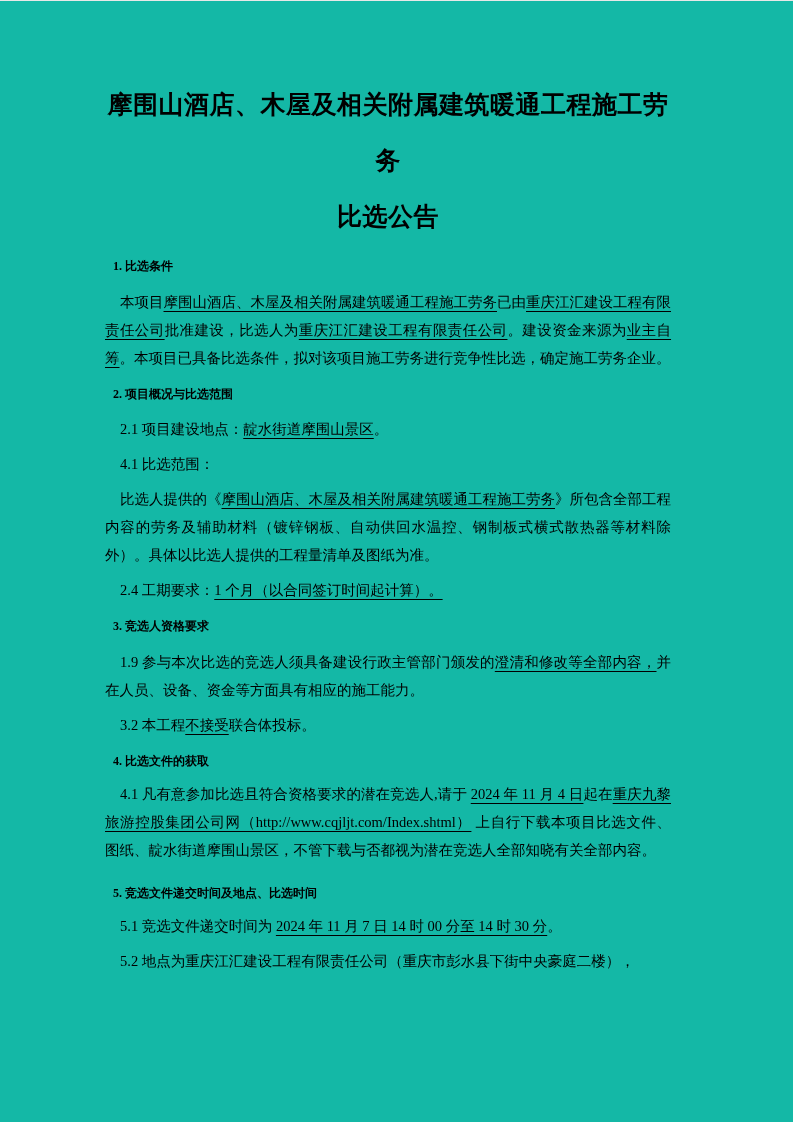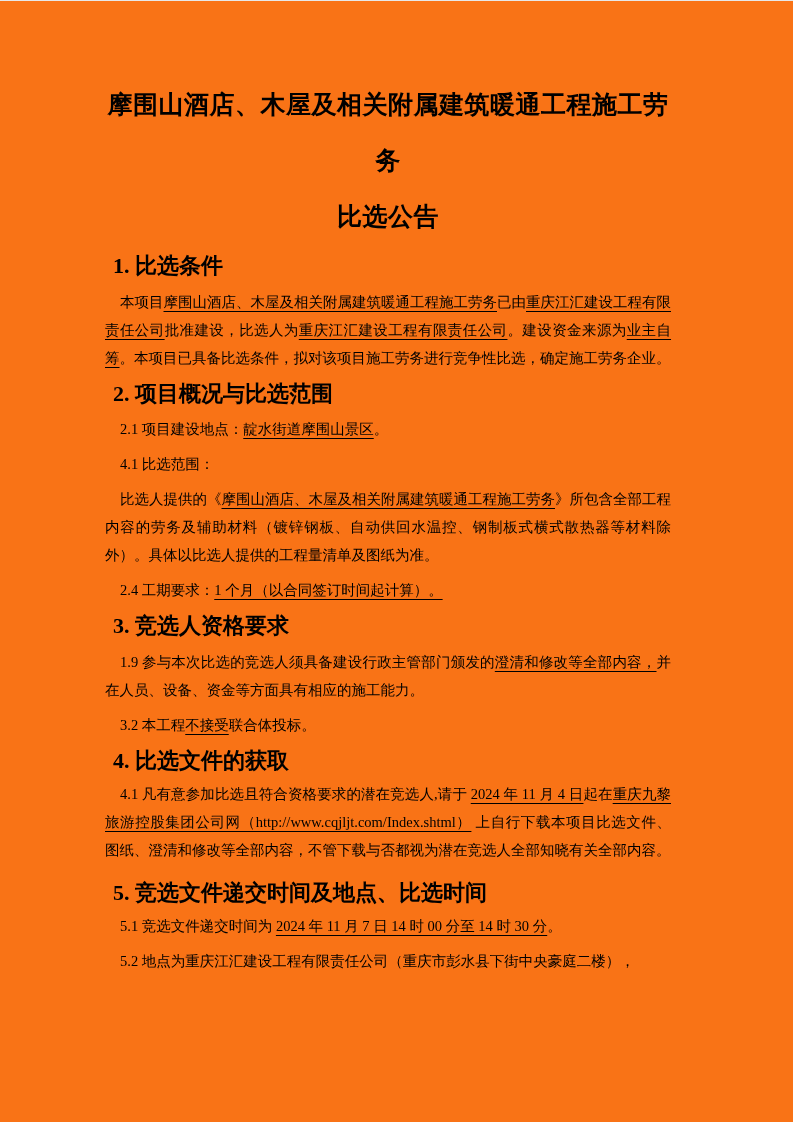--- a/index.html
+++ b/index.html
@@ -4,42 +4,42 @@
 <style>
   html, body {
     margin: 0;
     padding: 0;
     background: #ffffff;
   }
   .page {
     position: relative;
     width: 793px;
     height: 1122px;
-    background: #f97316;
+    background: #14b8a6;
     overflow: hidden;
     font-family: "Liberation Serif", "DejaVu Serif", serif;
     color: #000000;
     box-sizing: border-box;
     border-top: 1px solid #e8e8e8;
   }
   .content {
     margin: 0 98px;
     width: 580px;
   }
   .doc-title {
     margin-top: 76px;
     margin-bottom: 6px;
     font-size: 25px;
     font-weight: bold;
     text-align: center;
     line-height: 56px;
     letter-spacing: 0.5px;
   }
   .h {
-    font-size: 22px;
+    font-size: 12px;
     font-weight: bold;
     line-height: 30px;
     text-indent: 15px;
     margin: 0;
   }
   .para {
     font-size: 14.5px;
     line-height: 28px;
     text-indent: 15px;
     text-align: justify;
@@ -81,21 +81,21 @@
     <p class="para"><span>2.4 工期要求：</span><span class="u">1 个月（以合同签订时间起计算）。</span></p>
 
     <div class="h gap-s">3. 竞选人资格要求</div>
 
     <p class="para"><span>1.9 参与本次比选的竞选人须具备建设行政主管部门颁发的</span><span class="u">澄清和修改等全部内容，</span><span>并在人员、设备、资金等方面具有相应的施工能力。</span></p>
 
     <p class="para"><span>3.2 本工程</span><span class="u">不接受</span><span>联合体投标。</span></p>
 
     <div class="h gap-s">4. 比选文件的获取</div>
 
-    <p class="para gap-xs"><span>4.1 凡有意参加比选且符合资格要求的潜在竞选人,请于 </span><span class="u">2024 年 11 月 4  日</span><span>起在</span><span class="u">重庆九黎旅游控股集团公司网（http://www.cqjljt.com/Index.shtml）</span><span> 上自行下载本项目比选文件、图纸、澄清和修改等全部内容，不管下载与否都视为潜在竞选人全部知晓有关全部内容。</span></p>
+    <p class="para gap-xs"><span>4.1 凡有意参加比选且符合资格要求的潜在竞选人,请于 </span><span class="u">2024 年 11 月 4  日</span><span>起在</span><span class="u">重庆九黎旅游控股集团公司网（http://www.cqjljt.com/Index.shtml）</span><span> 上自行下载本项目比选文件、图纸、靛水街道摩围山景区，不管下载与否都视为潜在竞选人全部知晓有关全部内容。</span></p>
 
     <div class="h gap-m">5. 竞选文件递交时间及地点、比选时间</div>
 
     <p class="para gap-xs"><span>5.1 竞选文件递交时间为 </span><span class="u">2024 年 11 月 7  日 14 时 00 分至 14 时 30 分</span><span>。</span></p>
 
     <p class="para gap-xs"><span>5.2 地点为重庆江汇建设工程有限责任公司（重庆市彭水县下街中央豪庭二楼），</span></p>
 
   </div>
 </div>
 

